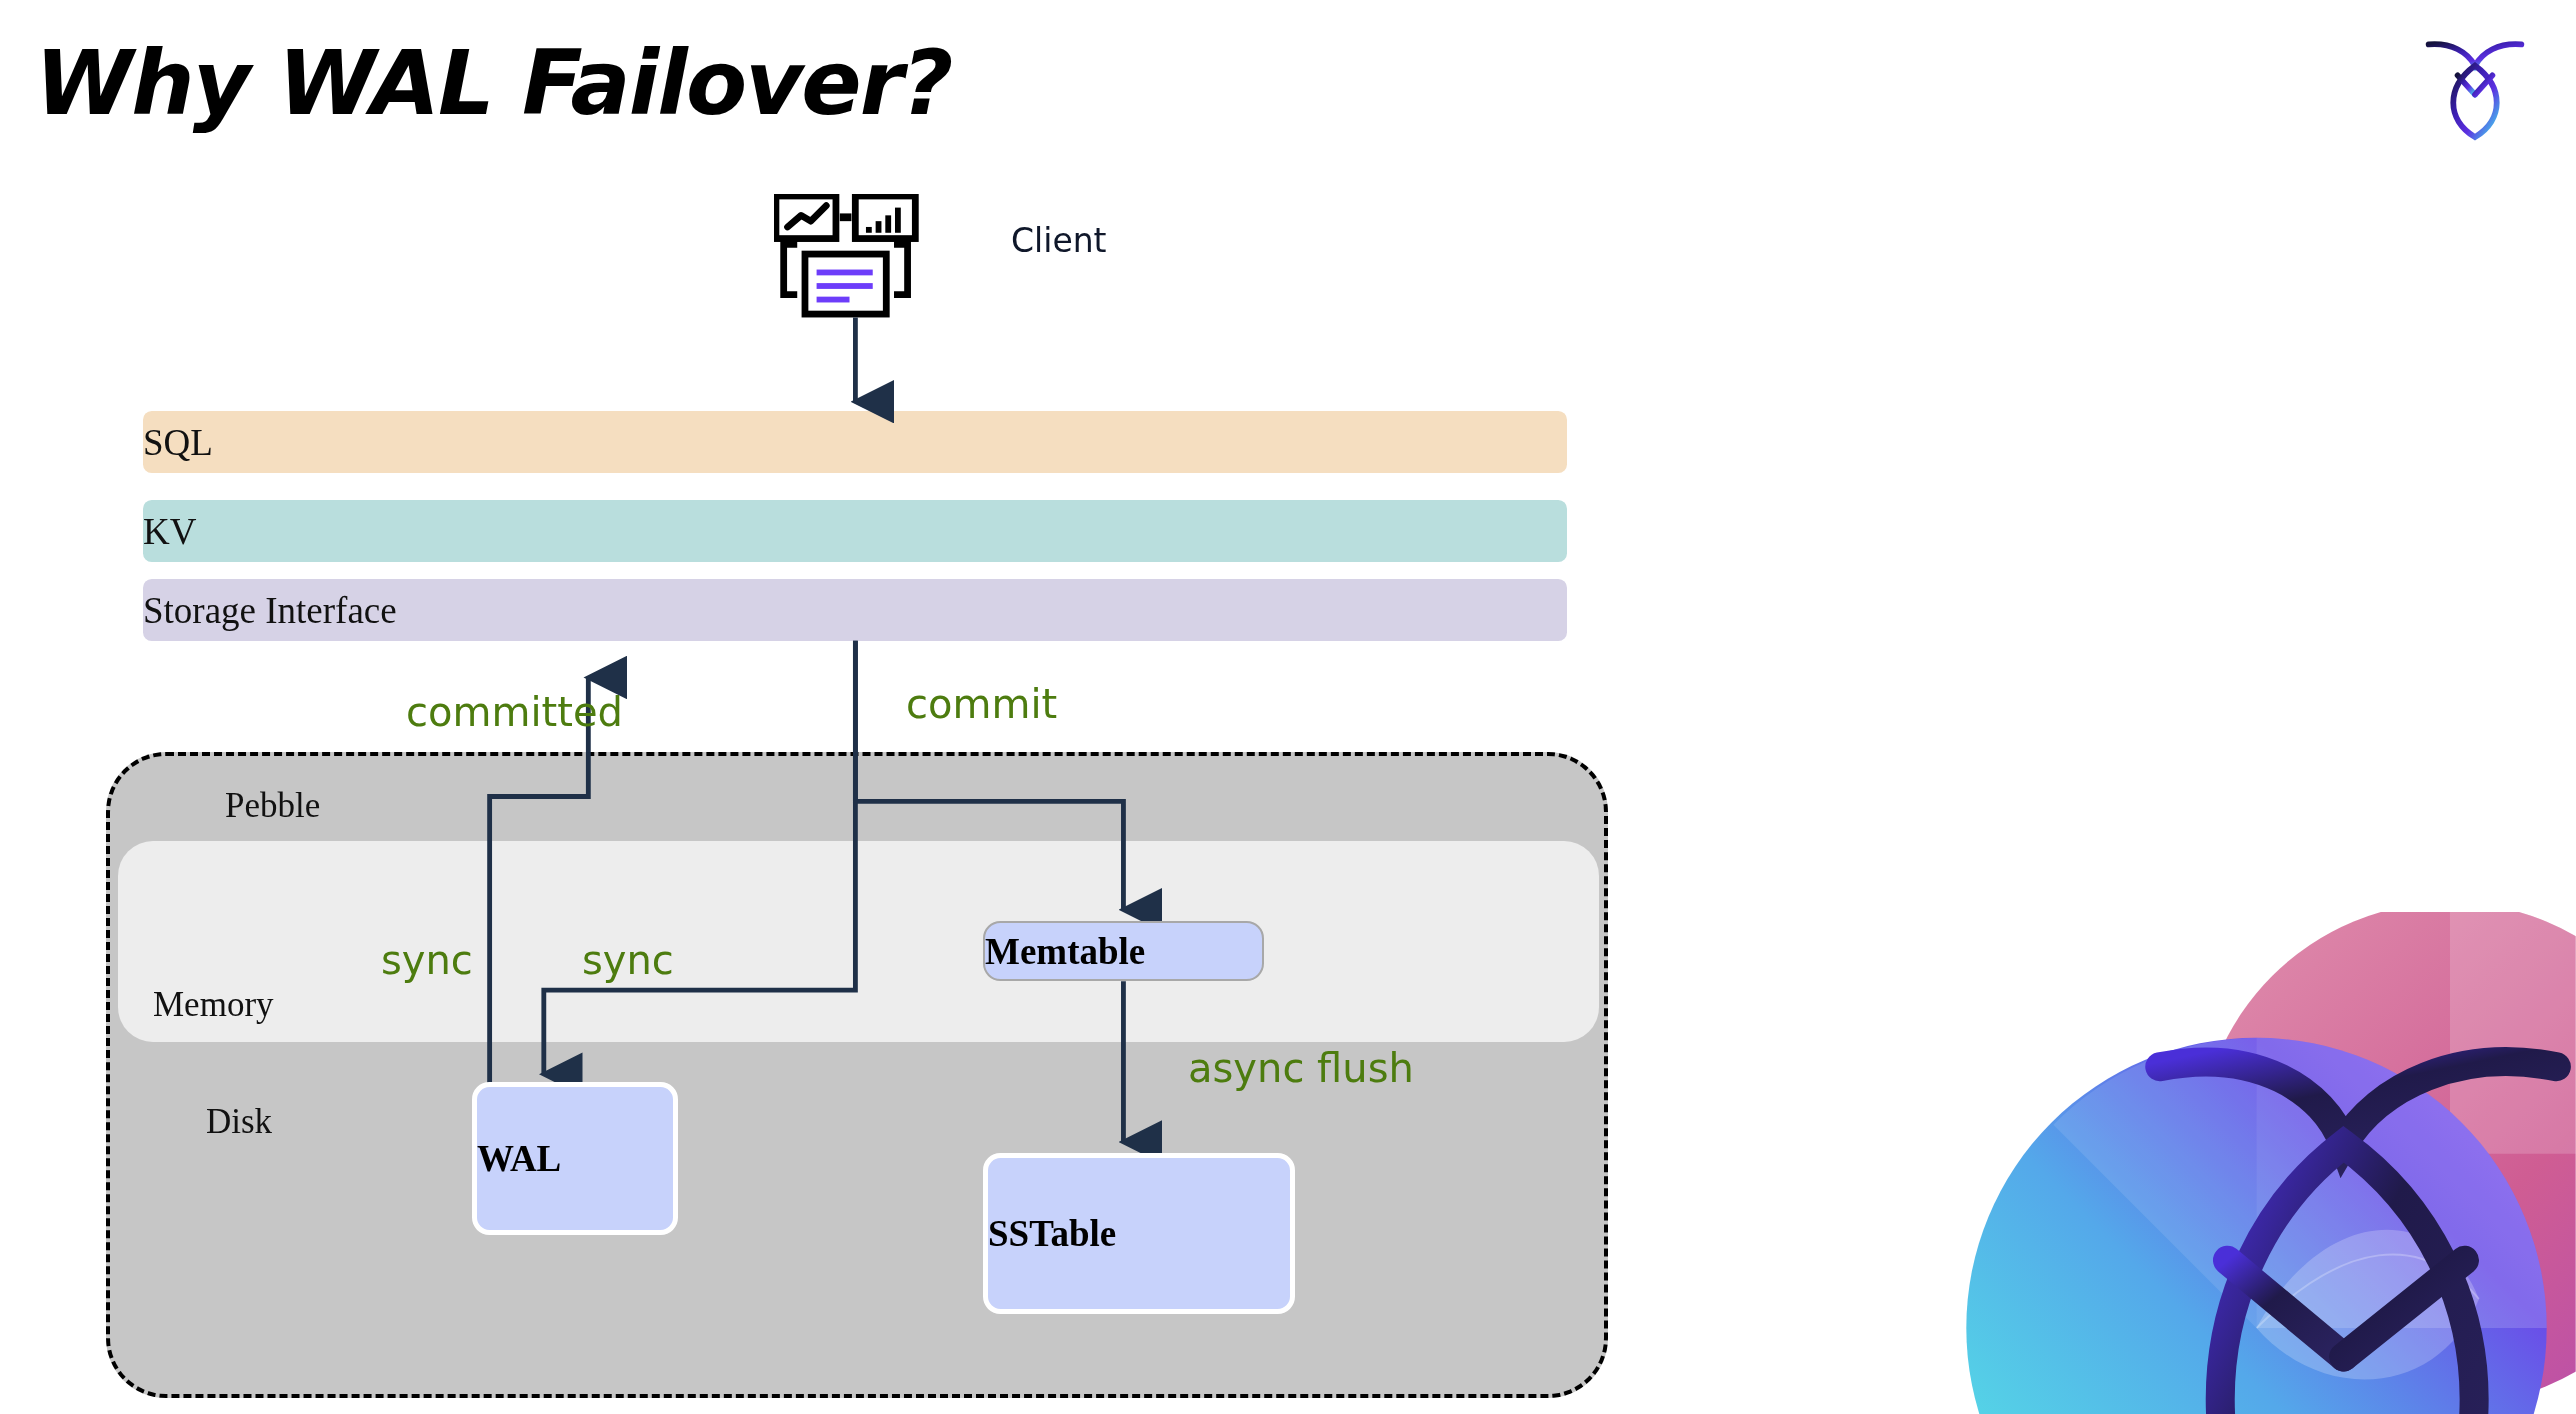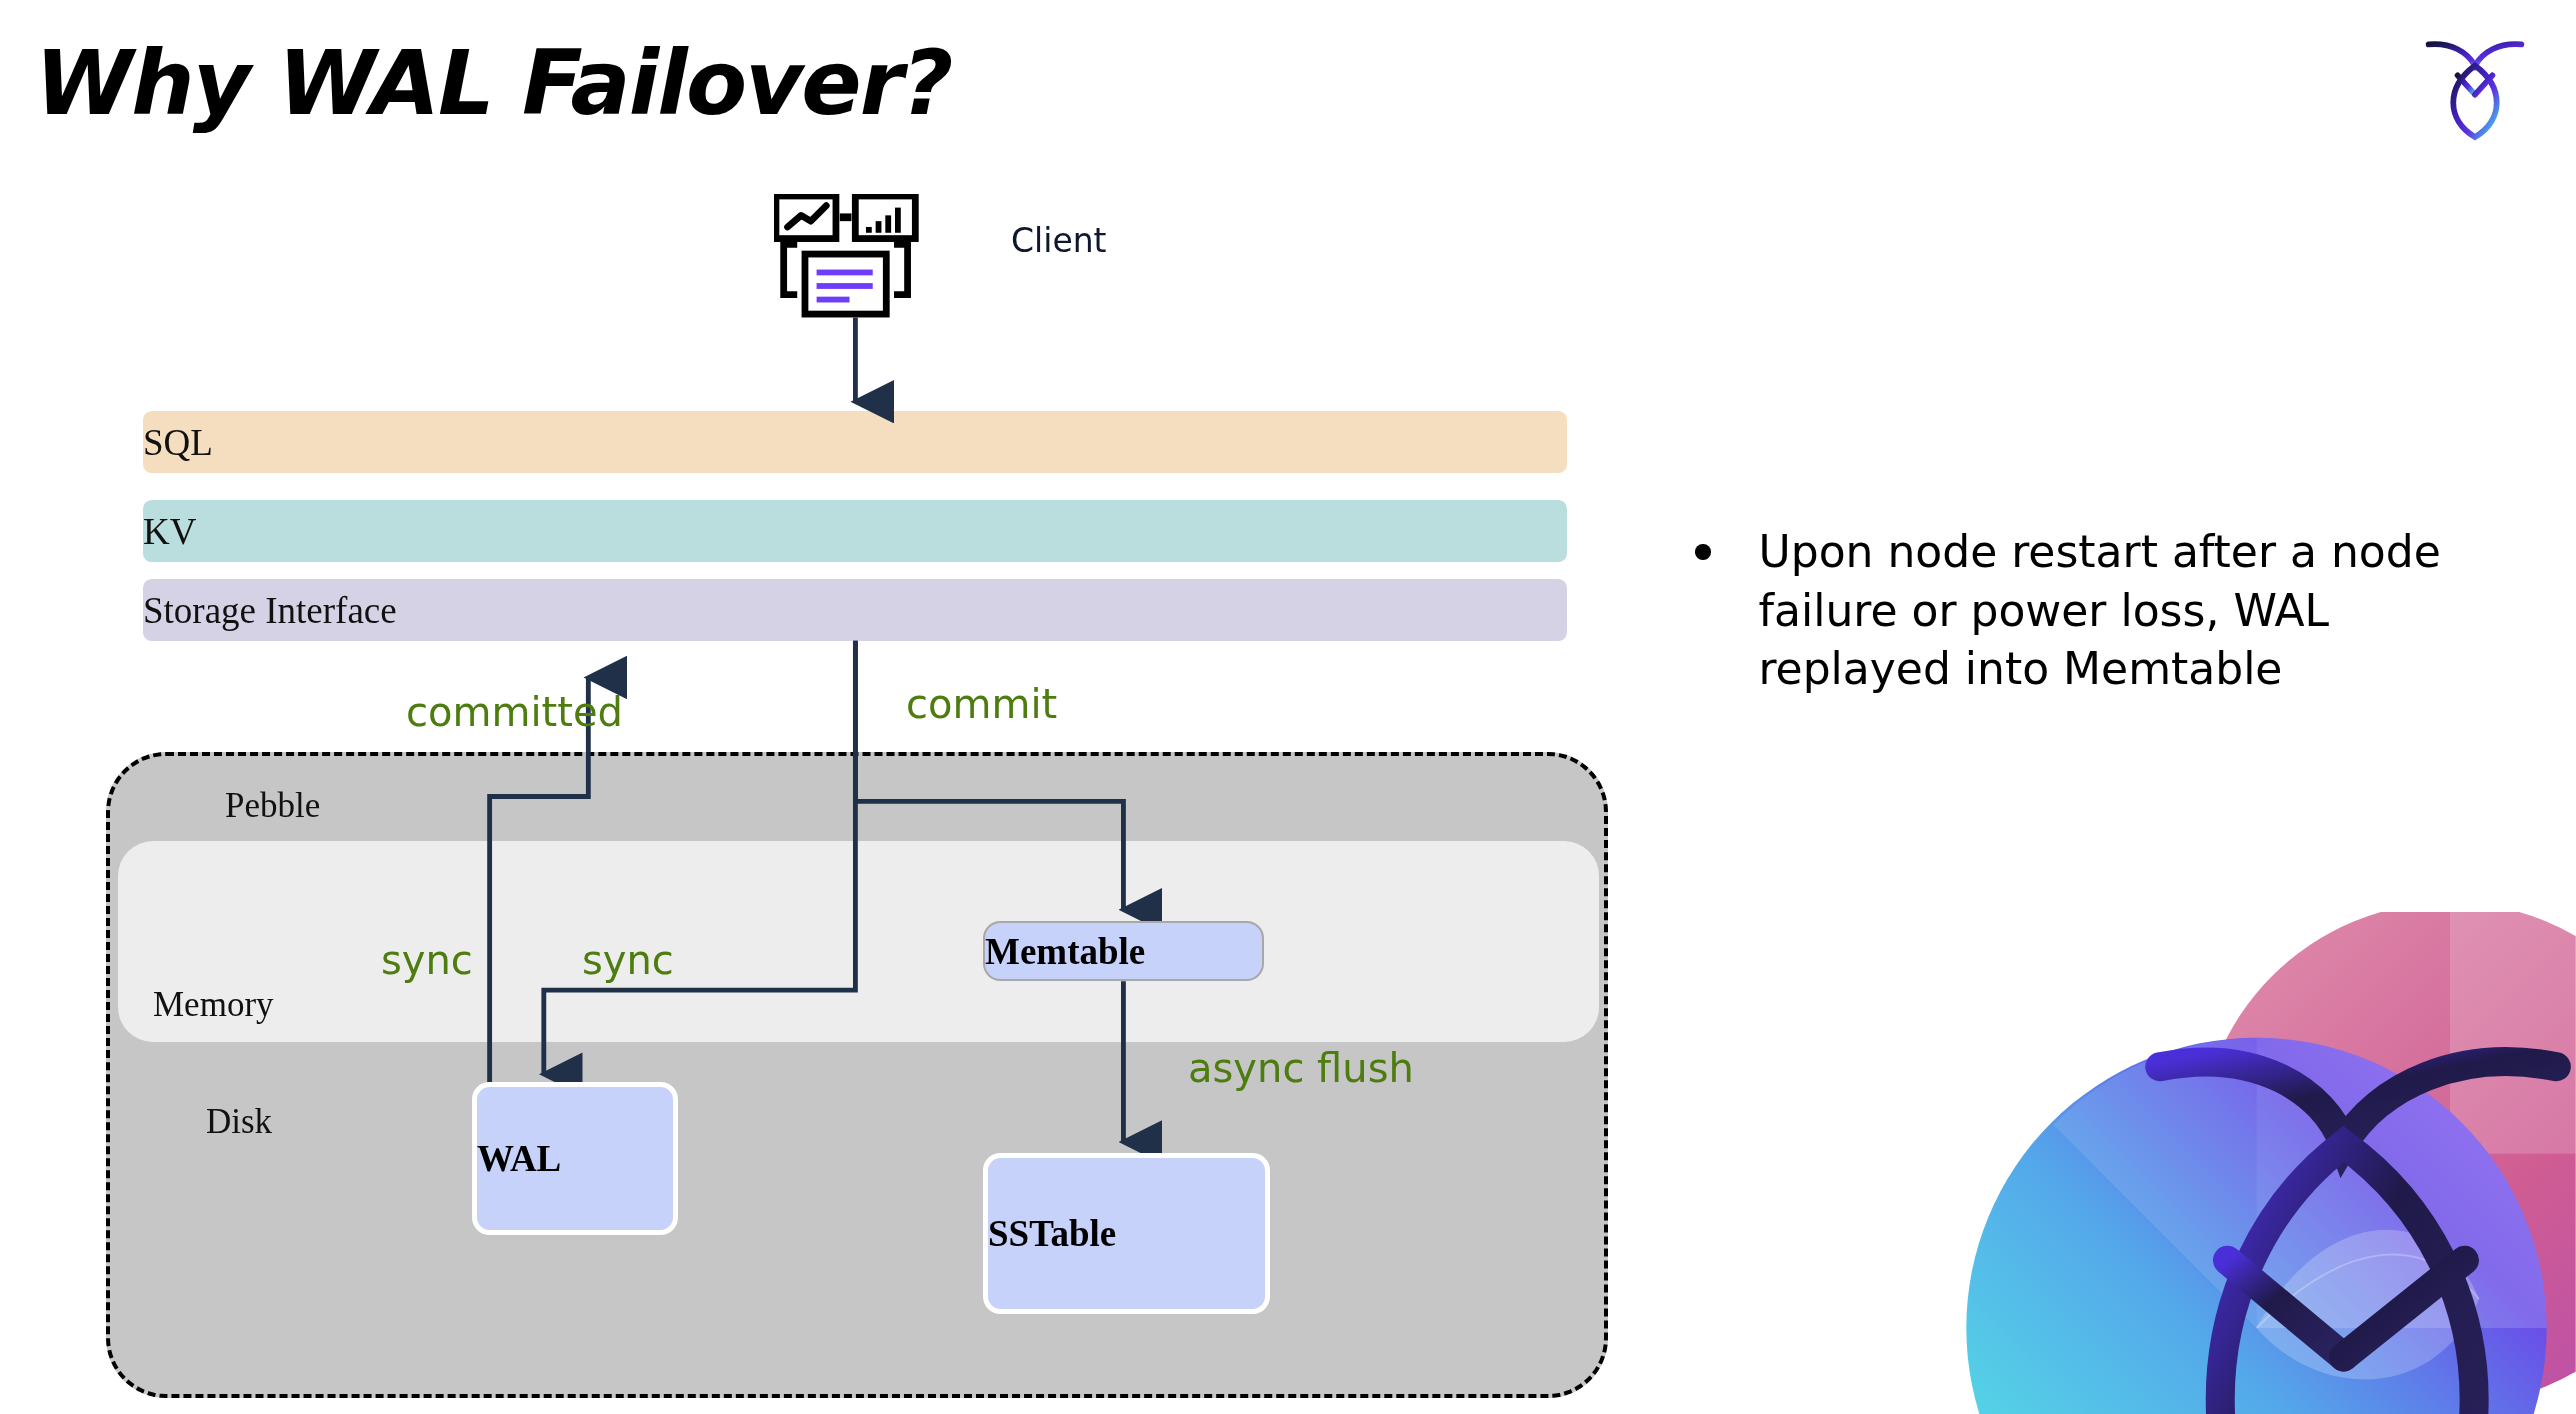--- a/index.html
+++ b/index.html
@@ -137,21 +137,21 @@
   }
   #node-memtable {
     left: 983px; top: 921px; width: 281px; height: 60px;
     border: 2.9px solid #a8a8a8;
   }
   #node-wal {
     left: 472px; top: 1082px; width: 206px; height: 153px;
     border: 5.8px solid #ffffff;
   }
   #node-sstable {
-    left: 983px; top: 1153px; width: 287px; height: 161px;
+    left: 983px; top: 1153px; width: 312px; height: 161px;
     border: 5.8px solid #ffffff;
   }
 
   
   .edge-label {
     position: absolute;
     font-family: "DejaVu Sans", sans-serif;
     font-size: 40px;
     color: #4d7c0f;
     white-space: nowrap;
@@ -311,24 +311,20 @@
   <span>Memtable</span>
 </div>
 <div class="node-box" id="node-wal">
   <span>WAL</span>
 </div>
 <div class="node-box" id="node-sstable">
   <span>SSTable</span>
 </div>
 
 <div id="bullet-list">
-  <div class="bullet-item">
-    <span class="bullet-dot"></span>
-    <span class="bullet-text">Upon node restart after a node failure or power loss, WAL replayed into Memtable</span>
-  </div>
 </div>
 
 <div id="corner-artwork">
   <svg viewBox="0 0 660 520" width="639" height="503">
     <defs>
       <linearGradient id="gPink" x1="0" y1="0" x2="1" y2="1">
         <stop offset="0%" stop-color="#e090ae"></stop>
         <stop offset="60%" stop-color="#cf5d93"></stop>
         <stop offset="100%" stop-color="#b44bb0"></stop>
       </linearGradient>

